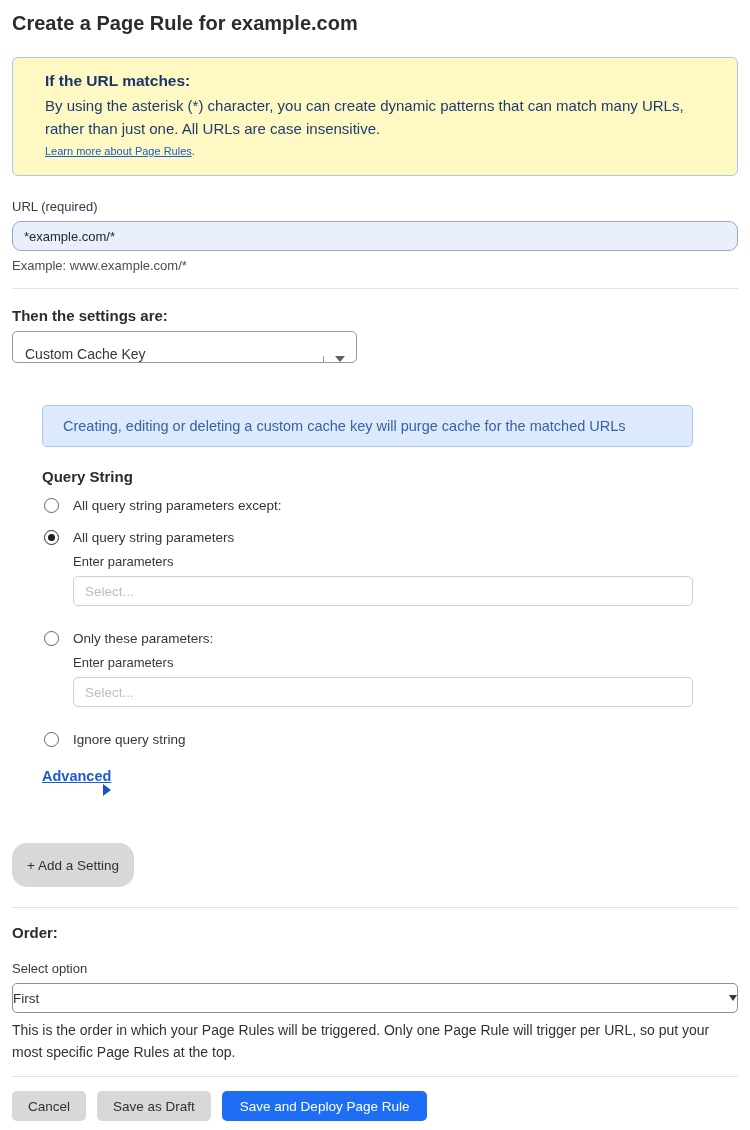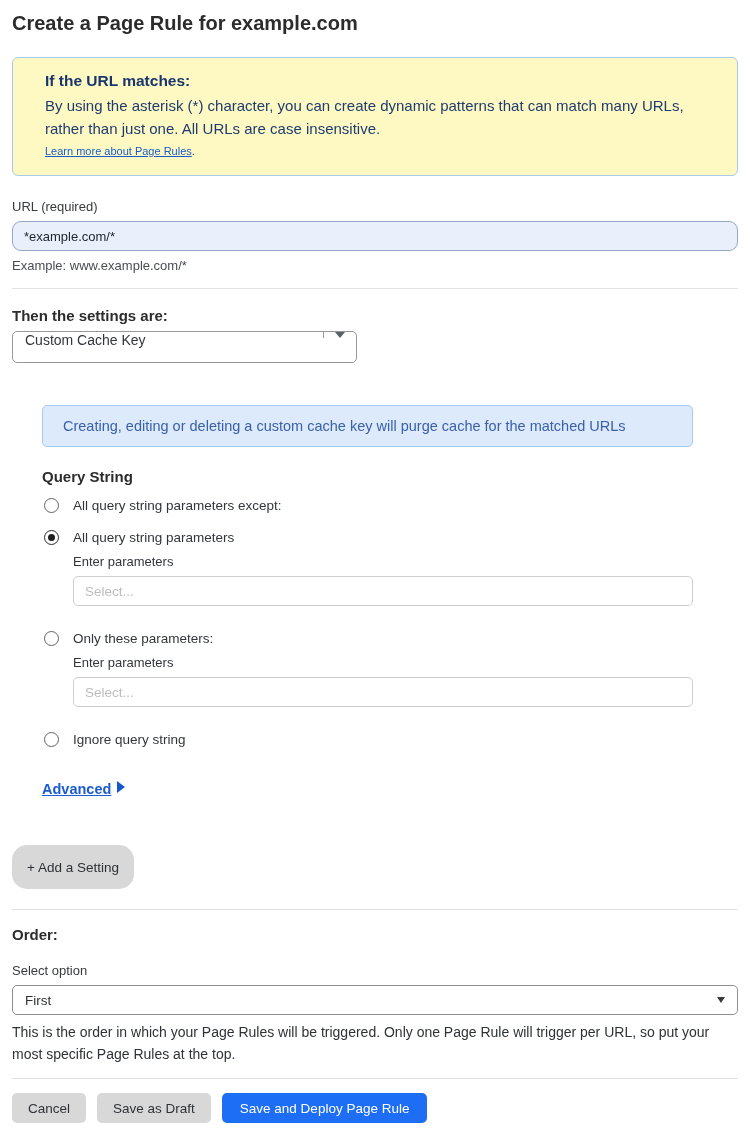--- a/index.html
+++ b/index.html
@@ -31,21 +31,21 @@
   }
   .helper-text { font-size: 13px; color: #494d53; margin-top: 7px; }
 
   .divider { border: none; border-top: 1px solid #e2e2e2; margin-top: 15px; }
 
   .section-heading { font-size: 15px; font-weight: 700; color: #2c2c2c; margin-top: 18px; }
 
   .setting-select {
     margin-top: 7px; width: 345px; height: 32px;
     border: 1px solid #989898; border-radius: 5px;
-    display: flex; align-items: flex-start; cursor: pointer; background: #fff;
+    display: flex; align-items: flex-end; cursor: pointer; background: #fff;
   }
   .setting-select-value { flex: 1; display: flex; align-items: center; padding: 0 12px; font-size: 14px; color: #33373d; }
   .setting-select-arrowbox { width: 33px; border-left: 1px solid #989898; display: flex; align-items: center; justify-content: center; }
   .caret-down { width: 0; height: 0; border-left: 5px solid transparent; border-right: 5px solid transparent; border-top: 6px solid #5b5f66; }
 
   .notice-box {
     margin: 42px 0 0 30px; width: 651px;
     background: #dceafc; border: 1px solid #a9caf3; border-radius: 5px;
     padding: 10px 20px; font-size: 14.5px; color: #3a60aa; line-height: 20px;
   }
@@ -71,37 +71,37 @@
   .sub-block { margin-left: 61px; }
   .sub-label { font-size: 13px; color: #32363c; margin-top: 9px; }
   .params-input {
     margin-top: 7px; width: 620px; height: 30px;
     border: 1px solid #cfcfcf; border-radius: 5px; background: #fff;
     padding: 0 11px; font-size: 13.5px; color: #33373d;
     font-family: "Liberation Sans", sans-serif;
   }
   .params-input::placeholder { color: #bdbdbd; }
 
-  .advanced-row { margin: 34px 0 0 30px; display: inline-flex; align-items: flex-start; cursor: pointer; }
+  .advanced-row { margin: 21px 0 0 30px; display: inline-flex; align-items: flex-end; cursor: pointer; flex-direction: column; }
   .advanced-link { font-size: 14.5px; font-weight: 700; color: #1a5ccd; text-decoration: underline; }
   .advanced-caret { width: 0; height: 0; border-top: 6px solid transparent; border-bottom: 6px solid transparent; border-left: 8px solid #1556cc; margin-left: 6px; }
 
   .add-setting-btn {
     margin-top: 47px; height: 44px; padding: 4px 15px;
     background: #d8d8d8; border: none; border-radius: 15px;
     font-size: 13.5px; color: #2e3237; cursor: pointer;
     font-family: "Liberation Sans", sans-serif;
   }
 
   .order-heading { font-size: 15px; font-weight: 700; color: #2c2c2c; margin-top: 16px; }
   .order-select {
     margin-top: 7px; width: 726px; height: 30px;
     border: 1px solid #8e8e8e; border-radius: 5px; background: #fff;
     display: flex; align-items: center; justify-content: space-between;
-    padding: 0 12px; cursor: pointer;
+    padding: 0 0; cursor: pointer;
   }
   .order-select-value { font-size: 13.5px; color: #2e3237; }
   .order-caret { width: 0; height: 0; border-left: 4.5px solid transparent; border-right: 4.5px solid transparent; border-top: 6px solid #3a3a3a; }
   .order-helper { font-size: 14px; color: #2e3237; line-height: 22px; margin-top: 6px; width: 726px; }
 
   .actions { display: flex; align-items: center; margin-top: 14px; }
   .btn { height: 30px; border: none; border-radius: 5px; font-size: 13.5px; cursor: pointer; font-family: "Liberation Sans", sans-serif; }
   .btn-gray { background: #d8d8d8; color: #2e3237; padding: 0 16px; }
   .btn-blue { background: #1e6ef5; color: #ffffff; padding: 0 18px; }
   .btn + .btn { margin-left: 11px; }

